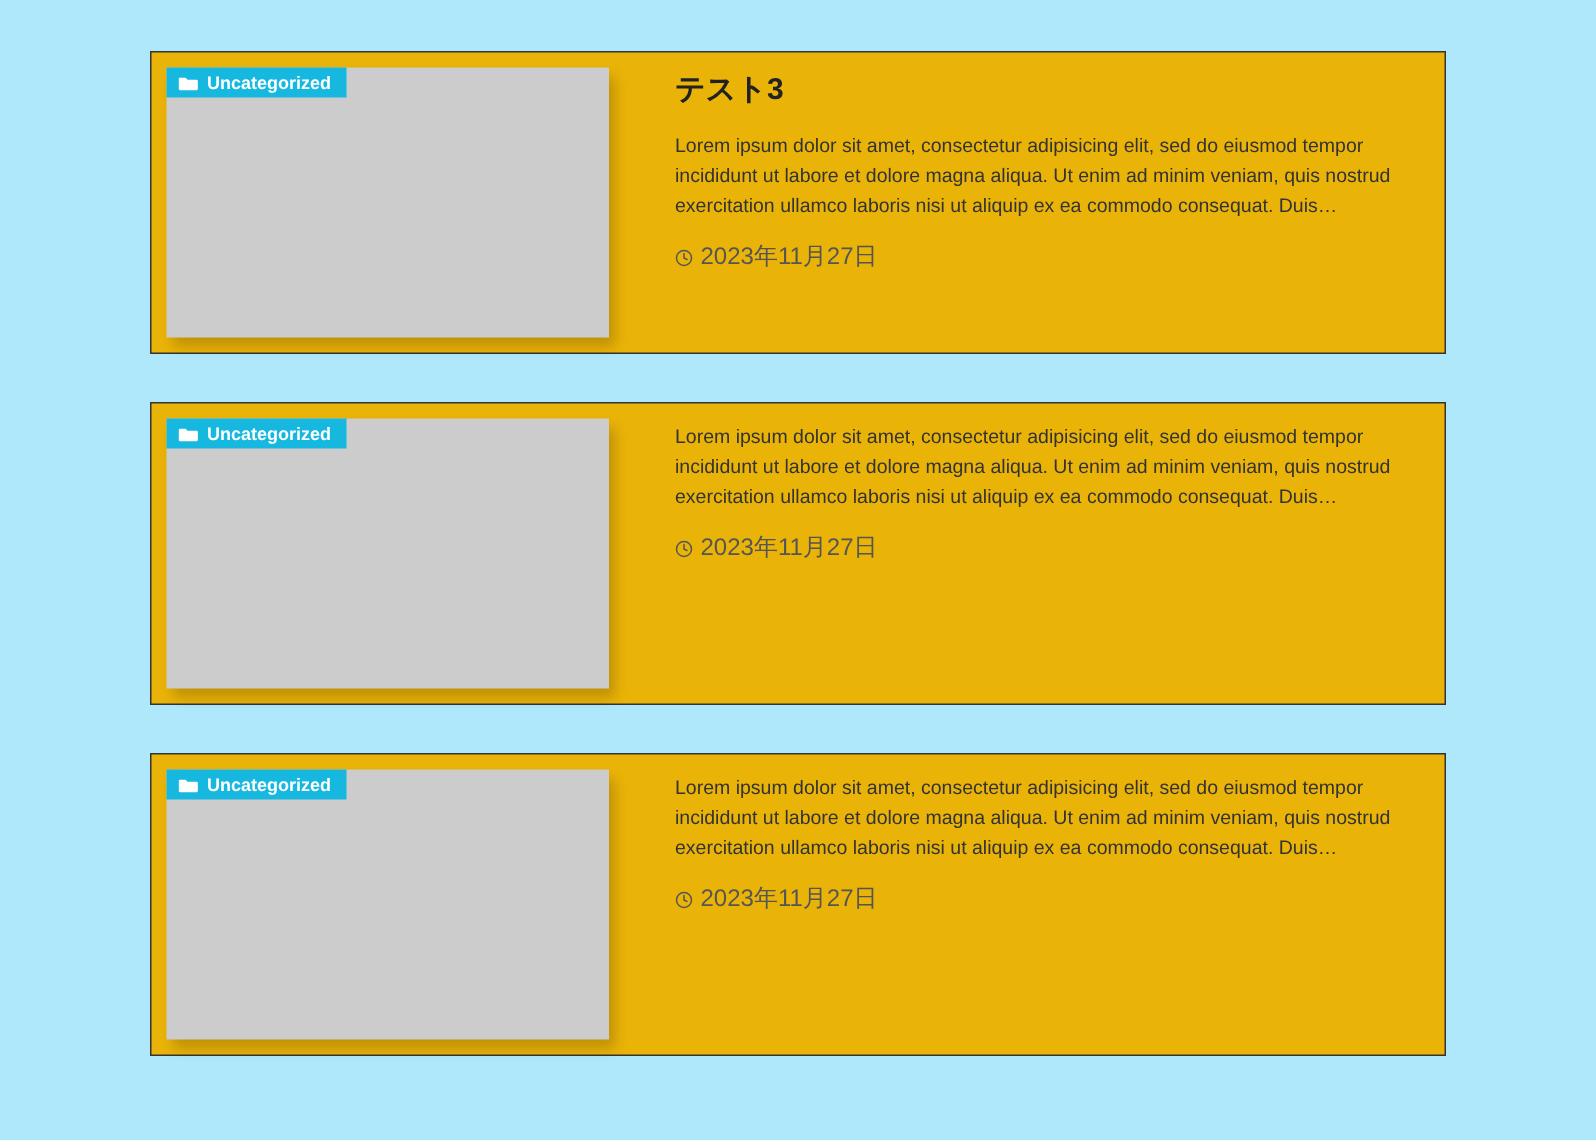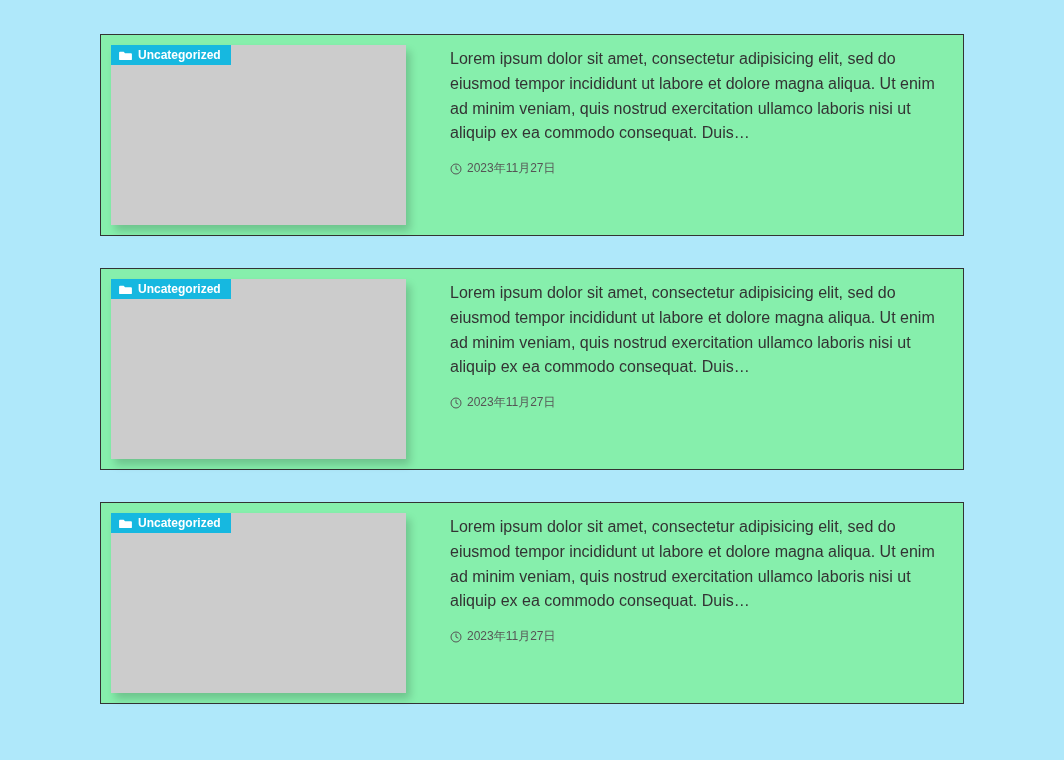--- a/index.html
+++ b/index.html
@@ -7,21 +7,21 @@
       background: #afe8fa;
       font-family: -apple-system, BlinkMacSystemFont, "Helvetica Neue", "Hiragino Sans", "ヒラギノ角ゴ ProN W3", "Yu Gothic", Meiryo, sans-serif;
       padding: 34px 0;
       width: 1064px;
     }
     .container {
       width: 864px;
       margin: 0 auto;
     }
     .card {
-      background: #86efac;
+      background: #eab308;
       border: 1px solid #333333;
       display: flex;
       padding: 10px 20px 10px 10px;
       margin-bottom: 32px;
       align-items: flex-start;
     }
     .card:last-child { margin-bottom: 0; }
     .thumb-wrap {
       position: relative;
       flex: 0 0 295px;
@@ -54,50 +54,51 @@
       padding-top: 2px;
     }
     .title {
       font-size: 20px;
       font-weight: 700;
       color: #222222;
       margin-bottom: 14px;
       line-height: 1.3;
     }
     .excerpt {
-      font-size: 16px;
+      font-size: 13px;
       color: #333333;
       line-height: 1.55;
       margin-bottom: 14px;
     }
     .meta {
       display: flex;
       align-items: center;
       gap: 5px;
-      font-size: 12px;
+      font-size: 16px;
       color: #555555;
     }
     .meta svg { width: 12px; height: 12px; stroke: #555555; fill: none; }
   </style>
 </head>
 <body>
 
 <div class="container">
 
   <article class="card">
     <div class="thumb-wrap">
       <div class="thumb"></div>
       <span class="cat-badge">
         <svg viewBox="0 0 14 12">
             <path d="M1 2h4l1.5 1.5H13a1 1 0 0 1 1 1V10a1 1 0 0 1-1 1H1a1 1 0 0 1-1-1V3a1 1 0 0 1 1-1z"></path>
           </svg>
         <span>Uncategorized</span>
       </span>
     </div>
     <div class="content">
+      <h2 class="title">テスト3</h2>
       <p class="excerpt">Lorem ipsum dolor sit amet, consectetur adipisicing elit, sed do eiusmod tempor incididunt ut labore et dolore magna aliqua. Ut enim ad minim veniam, quis nostrud exercitation ullamco laboris nisi ut aliquip ex ea commodo consequat. Duis…</p>
       <div class="meta">
         <svg viewBox="0 0 12 12">
             <circle cx="6" cy="6" r="5" stroke-width="1"></circle>
             <path d="M6 3v3l2 1" stroke-width="1" stroke-linecap="round"></path>
           </svg>
         <span>2023年11月27日</span>
       </div>
     </div>
   </article>

